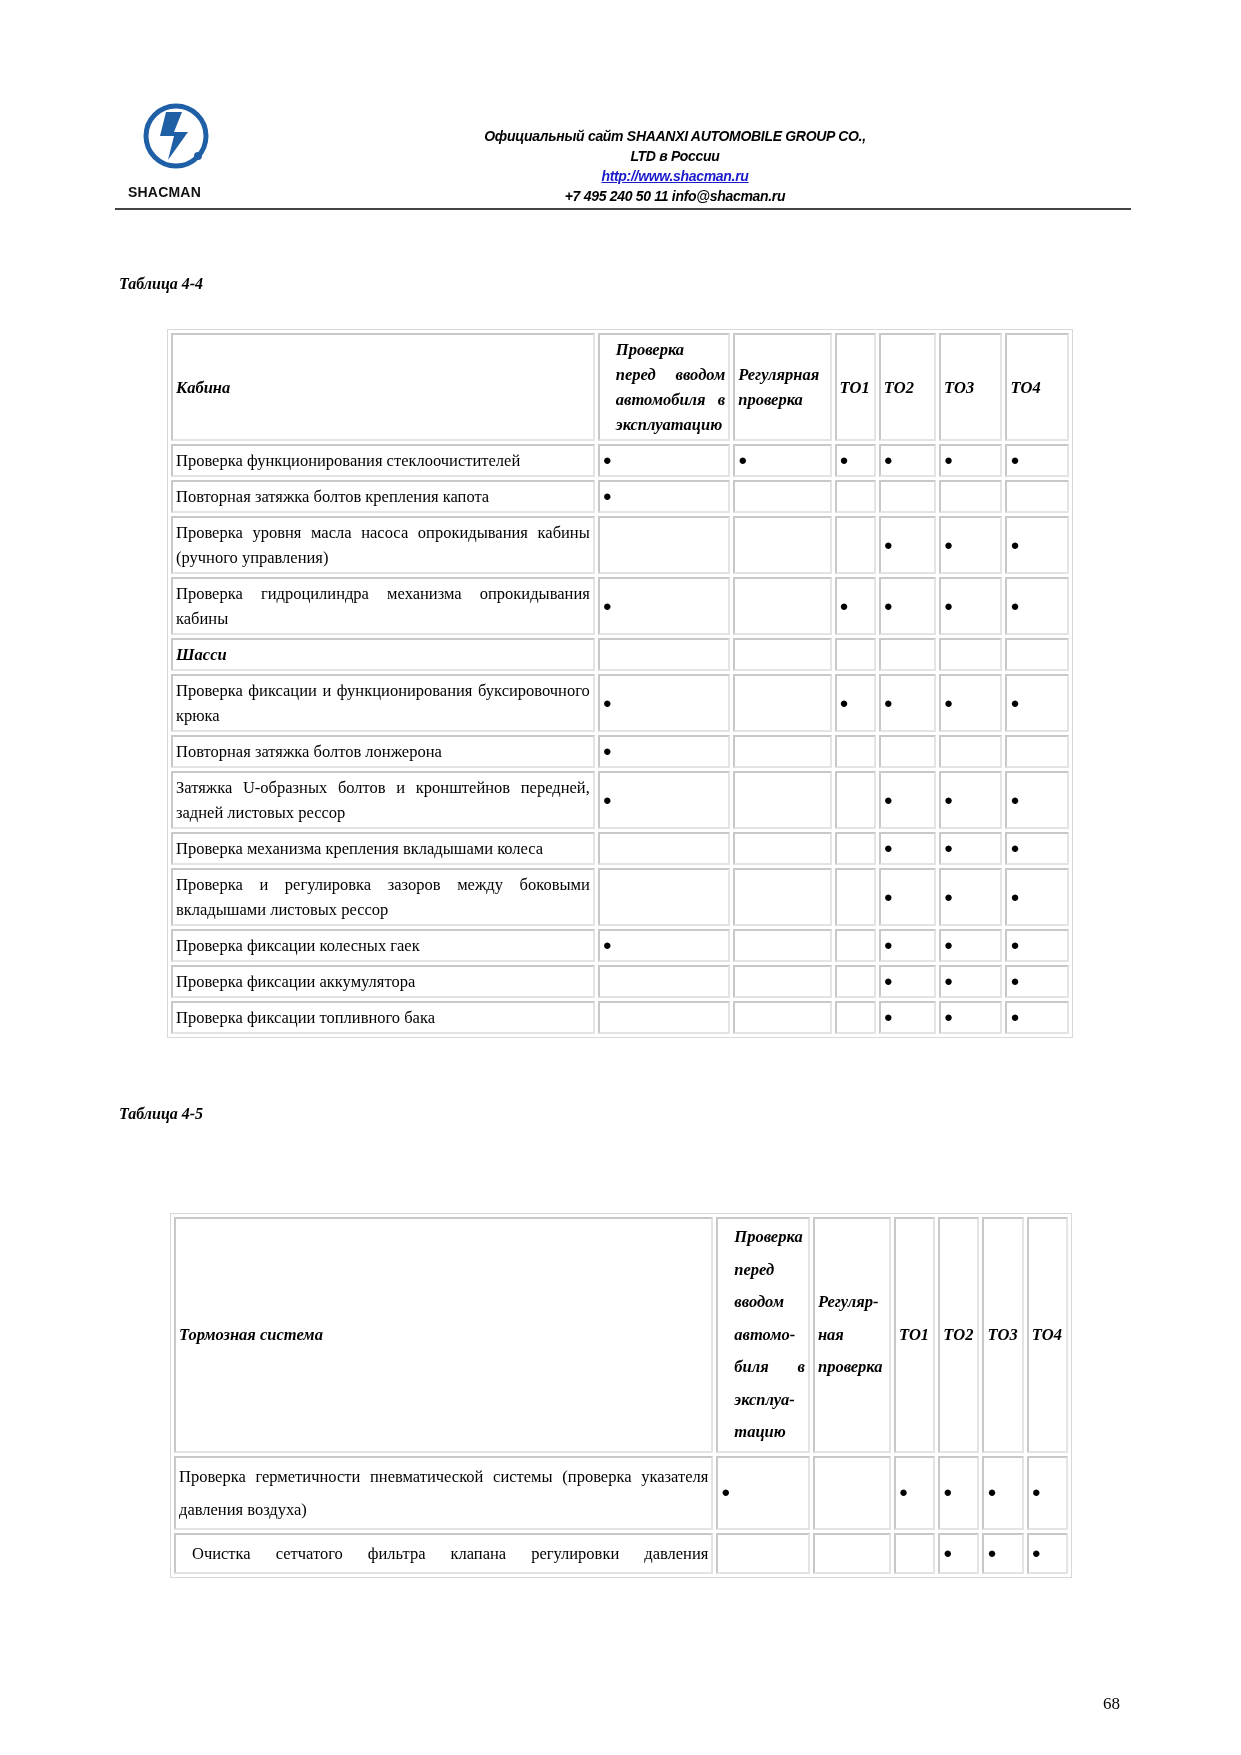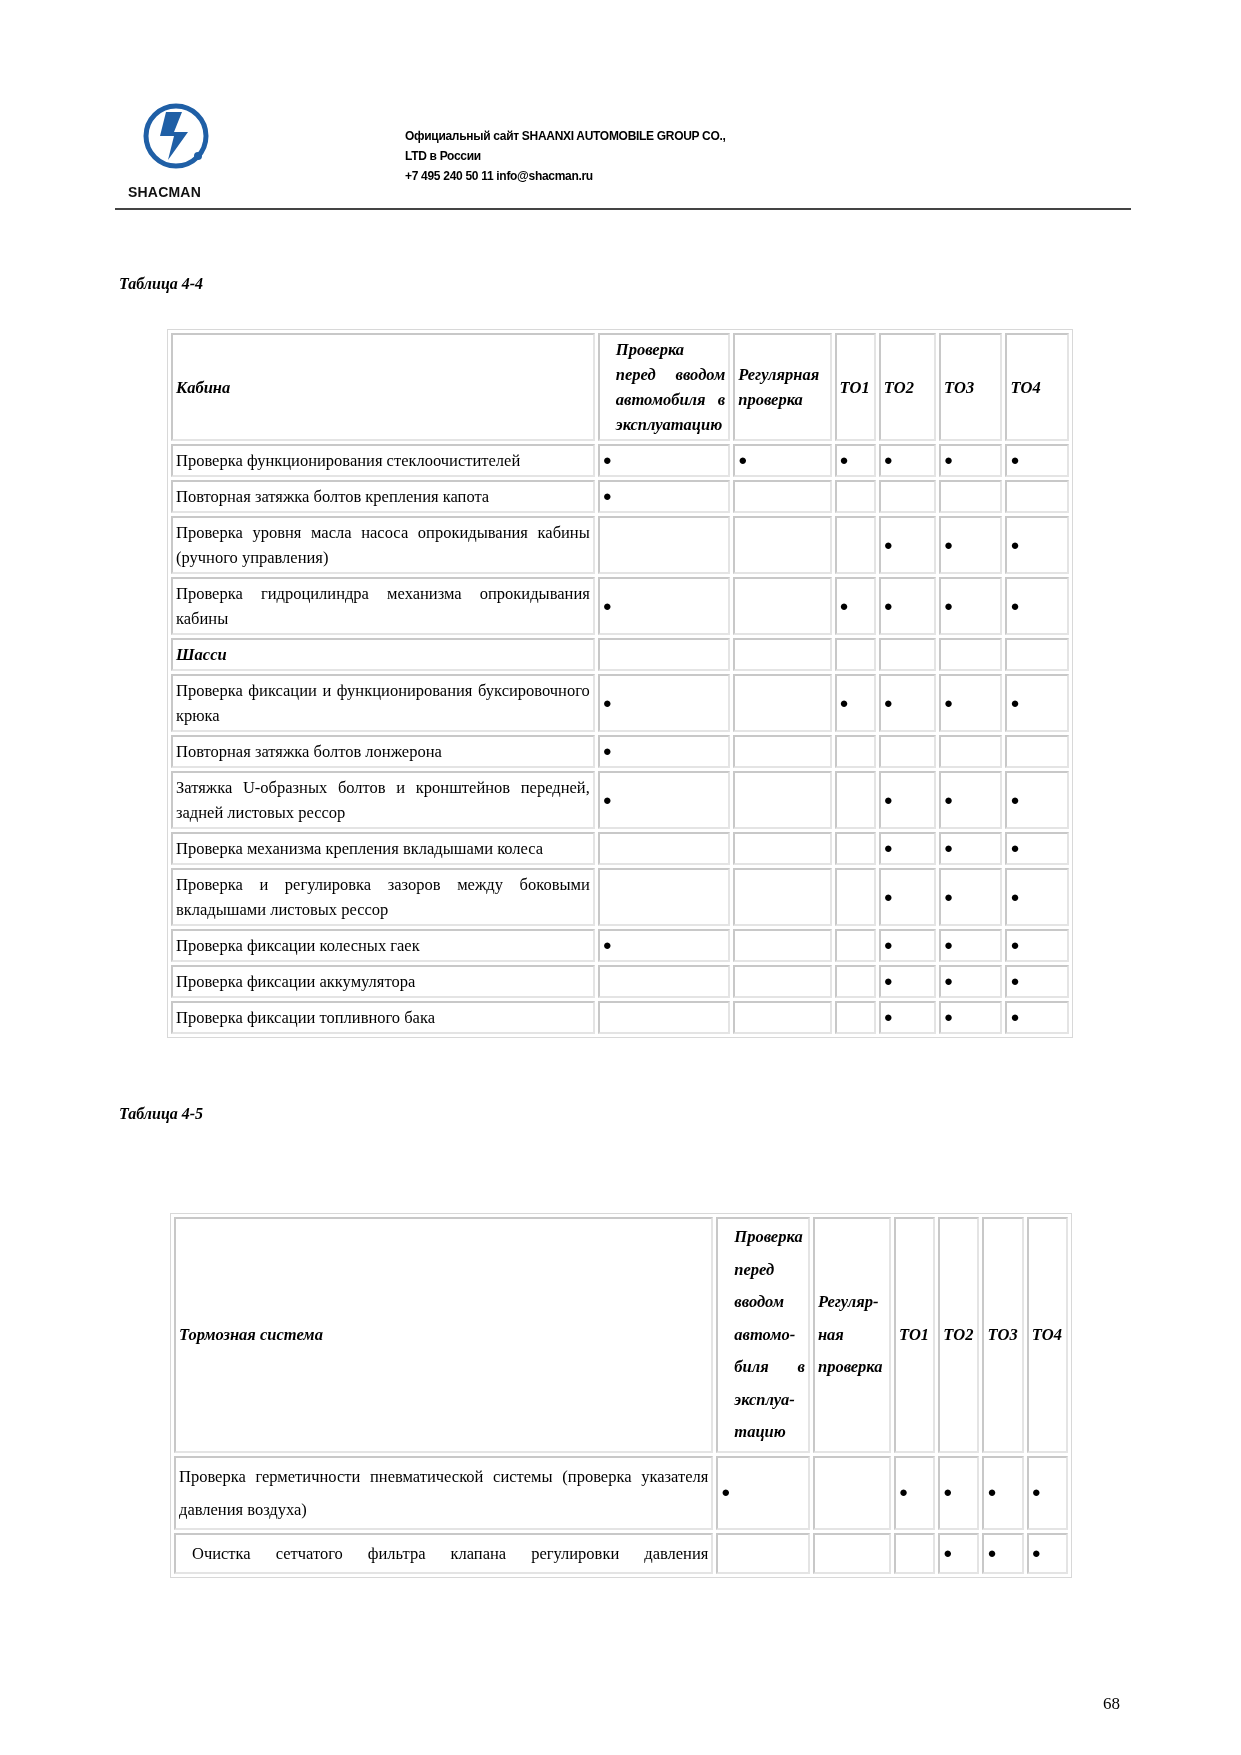--- a/index.html
+++ b/index.html
@@ -1,20 +1,20 @@
 <!DOCTYPE html>
 <html><head>
 <meta charset="utf-8">
 <style>
   html, body { margin: 0; padding: 0; background: #ffffff; }
   body { width: 1241px; height: 1755px; position: relative; font-family: "Liberation Serif", serif; color: #000; }
   .header { position: absolute; left: 115px; top: 110px; width: 1016px; height: 98px; border-bottom: 2px solid #444; }
   .logo { position: absolute; left: 13px; top: 0; width: 105px; height: 92px; }
   .logo-text { position: absolute; left: 0; top: 74px; width: 130px; text-align: left; font-family: "Liberation Sans", sans-serif; font-weight: bold; font-size: 14px; color: #111; letter-spacing: 0.2px; }
-  .site-info { position: absolute; left: 290px; top: 16px; width: 540px; text-align: left; font-family: "Liberation Sans", sans-serif; font-weight: bold; font-size: 12px; line-height: 20px; letter-spacing: -0.3px; }
+  .site-info { position: absolute; left: 290px; top: 16px; width: 540px; text-align: center; font-family: "Liberation Sans", sans-serif; font-weight: bold; font-size: 14px; line-height: 20px; letter-spacing: -0.3px; font-style: italic; }
   .site-info .link { color: #1a1acc; text-decoration: underline; }
   .caption { position: absolute; font-style: italic; font-weight: bold; font-size: 16px; }
   table.grid { position: absolute; border-collapse: separate; border-spacing: 3px; border: 1px solid #d8d8d8; background: #fff; }
   table.grid td { border: 2px solid #c8c8c8; border-right-color: #e4e4e4; border-bottom-color: #e4e4e4; padding: 2px 3px; font-size: 16.5px; vertical-align: middle; line-height: 25px; }
   table.grid td.hdr { font-style: italic; font-weight: bold; }
   table.grid td.txt { text-align: justify; text-align-last: left; margin-left: 6px; }
   table.grid td.just { text-align: justify; text-align-last: justify; padding-left: 16px; }
   table.grid td.dot { font-size: 15px; }
   table.grid td.section { font-style: italic; font-weight: bold; }
   table.t5 td { line-height: 33px; }
@@ -29,20 +29,21 @@
     <svg width="80" height="72" viewBox="0 0 80 72" style="position:absolute;left:8px;top:-10px;">
       <circle cx="40" cy="36" r="30" fill="none" stroke="#1f5fa6" stroke-width="5"></circle>
       <path d="M46 12 L30 12 L24 36 L38 36 L32 60 L52 32 L38 32 Z" fill="#1f5fa6"></path>
       <circle cx="62" cy="56" r="4" fill="#1f5fa6"></circle>
     </svg>
     <div class="logo-text">SHACMAN</div>
   </div>
   <div class="site-info">
     <div>Официальный сайт SHAANXI AUTOMOBILE GROUP CO.,</div>
     <div>LTD в России</div>
+    <div><span class="link">http://www.shacman.ru</span></div>
     <div>+7 495 240 50 11 info@shacman.ru</div>
   </div>
 </div>
 
 <div class="caption" style="left:119px;top:275px;text-align:right;">Таблица 4-4</div>
 
 <table class="grid t4" style="left:167px;top:329px;width:906px;">
   <colgroup>
     <col style="width:414px">
       <col style="width:120px">

